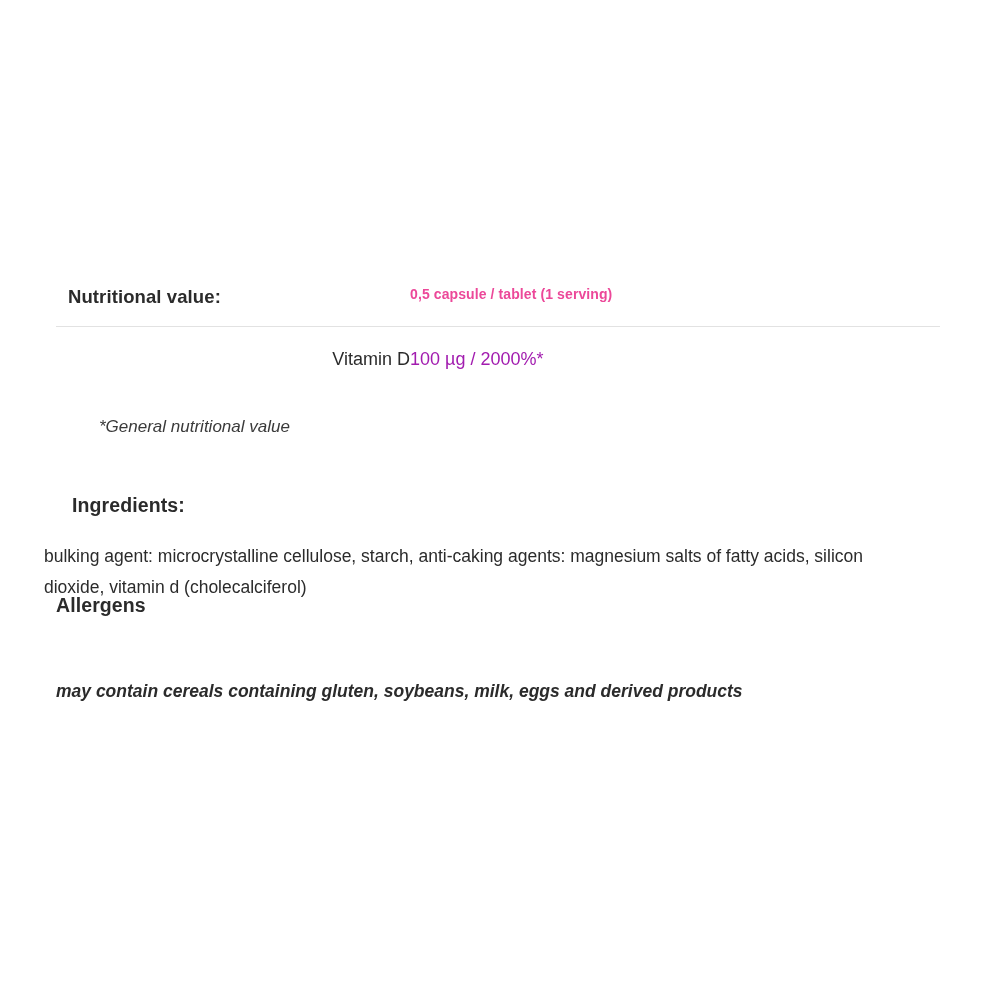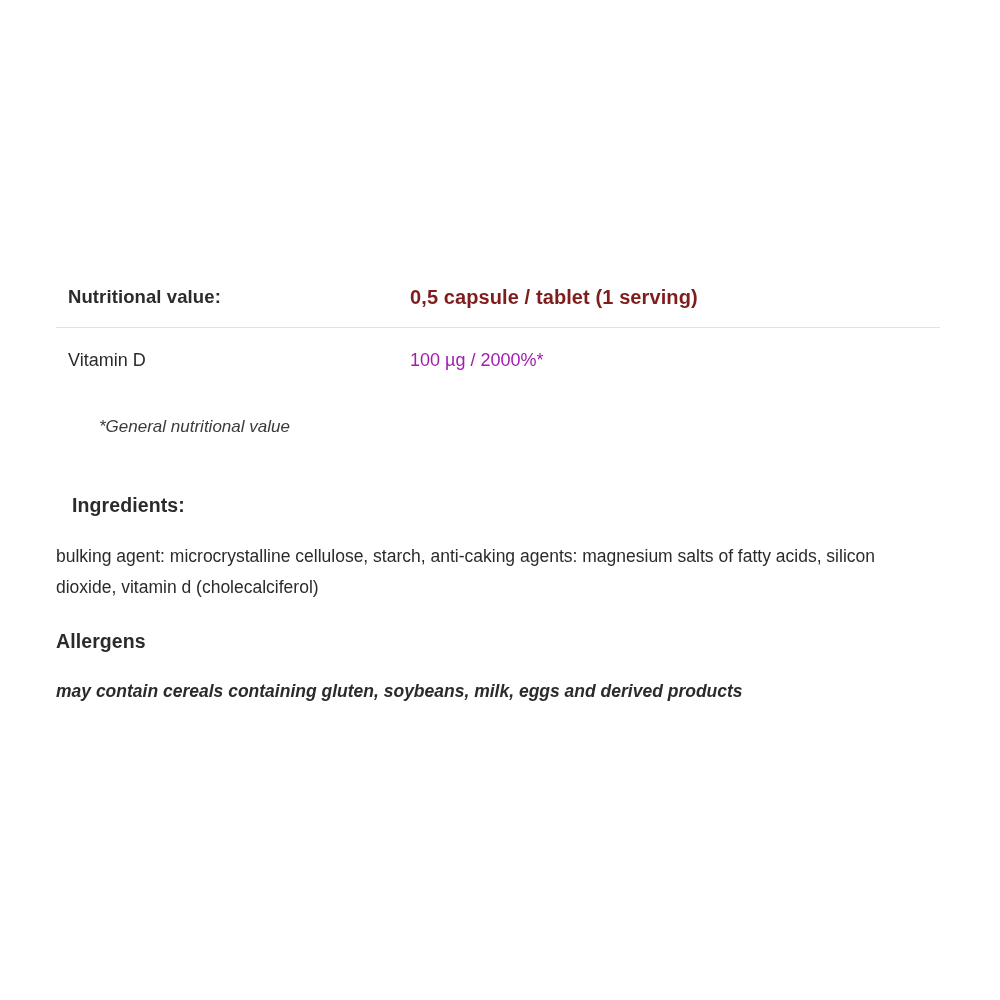--- a/index.html
+++ b/index.html
@@ -40,32 +40,33 @@
     border-bottom: 1px solid #e2e2e2;
   }
   .nutri-head-label {
     font-size: 18.5px;
     font-weight: bold;
     color: #2b2b2b;
     padding-left: 12px !important;
     letter-spacing: .1px;
   }
   .nutri-head-value {
-    font-size: 20px;
+    font-size: 14px;
     font-weight: bold;
-    color: #7f1d1d;
+    color: #ec4899;
     letter-spacing: .1px;
   }
   .nutri-row td {
     padding-top: 22px;
   }
   .nutri-name {
     font-size: 18px;
     color: #2b2b2b;
     padding-left: 12px !important;
+    text-align: right;
   }
   .nutri-value {
     font-size: 18px;
     color: #a21caf;
   }
   .col-label { width: 342px; }
 
   
   .footnote {
     position: absolute;
@@ -80,25 +81,25 @@
   
   .section-heading {
     position: absolute;
     left: 56px;
     font-size: 19.5px;
     font-weight: bold;
     color: #2b2b2b;
     letter-spacing: .1px;
   }
   #ingredients-heading { top: 494px; margin-left: 16px; }
-  #allergens-heading  { top: 630px; }
+  #allergens-heading  { top: 594px; }
 
   .body-text {
     position: absolute;
-    left: 56px;
+    left: 44px;
     width: 880px;
     font-size: 17.5px;
     line-height: 31px;
     color: #2b2b2b;
   }
   #ingredients-text { top: 541px; }
 
   .allergens-text {
     position: absolute;
     left: 56px;

